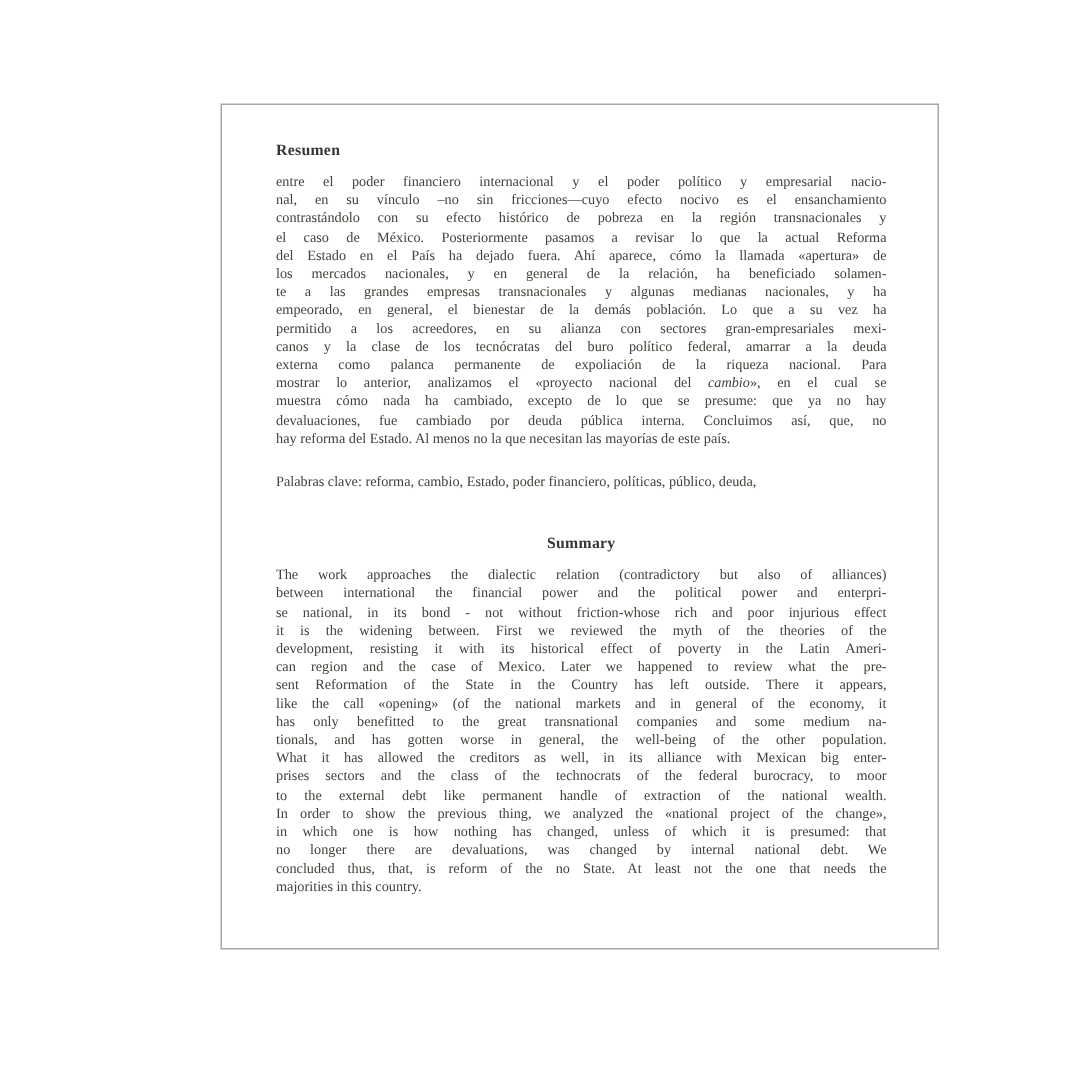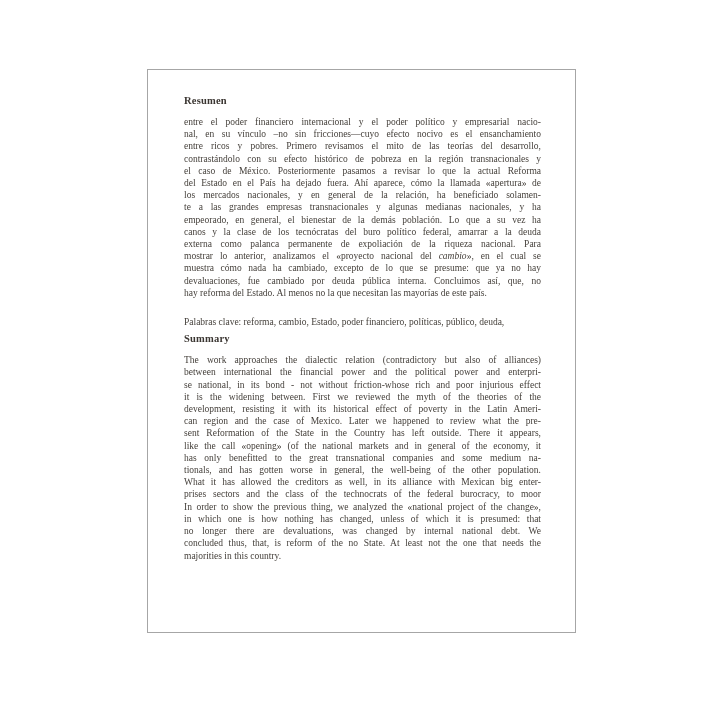--- a/index.html
+++ b/index.html
@@ -6,39 +6,39 @@
   * { margin: 0; padding: 0; box-sizing: border-box; }
   html, body {
     width: 720px; height: 720px;
     background: #ffffff;
     font-family: "Liberation Serif", "DejaVu Serif", serif;
     overflow: hidden;
   }
   .page {
     position: absolute;
     left: 147px; top: 69px;
-    width: 429px; height: 564px;
+    width: 479px; height: 564px;
     background: #ffffff;
     border: 1px solid #a6a6a6;
   }
   .content {
     position: absolute;
     left: 36px; right: 34px; top: 25px;
     color: #45403b;
   }
   .section-title {
     font-size: 10.5px;
     line-height: 12px;
     font-weight: bold;
     color: #3a3531;
     letter-spacing: 0.2px;
   }
   .para { margin-top: 9px; }
   .para.keywords { margin-top: 17px; }
-  .section-title.second { margin-top: 5px; }
+  .section-title.second { margin-top: 29px; text-align: center; }
   .line {
     font-size: 9.5px;
     line-height: 12.2px;
     color: #45403b;
     white-space: nowrap;
     text-align: justify;
     text-align-last: justify;
   }
   .para .line:last-child { text-align-last: left; }
 </style>
@@ -46,27 +46,27 @@
 <body>
 
 <div class="page">
   <div class="content">
 
     <div class="section-title">Resumen</div>
 
     <div class="para">
         <div class="line">entre el poder financiero internacional y el poder político y empresarial nacio-</div>
         <div class="line">nal, en su vínculo –no sin fricciones—cuyo efecto nocivo es el ensanchamiento</div>
-        <div class="line">entre ricos y pobres. Primero revisamos el mito de las teorías del desarrollo,</div>
         <div class="line">contrastándolo con su efecto histórico de pobreza en la región transnacionales y</div>
         <div class="line">el caso de México. Posteriormente pasamos a revisar lo que la actual Reforma</div>
         <div class="line">del Estado en el País ha dejado fuera. Ahí aparece, cómo la llamada «apertura» de</div>
         <div class="line">los mercados nacionales, y en general de la relación, ha beneficiado solamen-</div>
         <div class="line">te a las grandes empresas transnacionales y algunas medianas nacionales, y ha</div>
         <div class="line">empeorado, en general, el bienestar de la demás población. Lo que a su vez ha</div>
+        <div class="line">permitido a los acreedores, en su alianza con sectores gran-empresariales mexi-</div>
         <div class="line">canos y la clase de los tecnócratas del buro político federal, amarrar a la deuda</div>
         <div class="line">externa como palanca permanente de expoliación de la riqueza nacional. Para</div>
         <div class="line">mostrar lo anterior, analizamos el «proyecto nacional del <i>cambio</i>», en el cual se</div>
         <div class="line">muestra cómo nada ha cambiado, excepto de lo que se presume: que ya no hay</div>
         <div class="line">devaluaciones, fue cambiado por deuda pública interna. Concluimos así, que, no</div>
         <div class="line">hay reforma del Estado. Al menos no la que necesitan las mayorías de este país.</div>
       </div>
 
     <div class="para keywords">
         <div class="line">Palabras clave: reforma, cambio, Estado, poder financiero, políticas, público, deuda,</div>
@@ -80,20 +80,21 @@
         <div class="line">se national, in its bond - not without friction-whose rich and poor injurious effect</div>
         <div class="line">it is the widening between. First we reviewed the myth of the theories of the</div>
         <div class="line">development, resisting it with its historical effect of poverty in the Latin Ameri-</div>
         <div class="line">can region and the case of Mexico. Later we happened to review what the pre-</div>
         <div class="line">sent Reformation of the State in the Country has left outside. There it appears,</div>
         <div class="line">like the call «opening» (of the national markets and in general of the economy, it</div>
         <div class="line">has only benefitted to the great transnational companies and some medium na-</div>
         <div class="line">tionals, and has gotten worse in general, the well-being of the other population.</div>
         <div class="line">What it has allowed the creditors as well, in its alliance with Mexican big enter-</div>
         <div class="line">prises sectors and the class of the technocrats of the federal burocracy, to moor</div>
+        <div class="line">to the external debt like permanent handle of extraction of the national wealth.</div>
         <div class="line">In order to show the previous thing, we analyzed the «national project of the change»,</div>
         <div class="line">in which one is how nothing has changed, unless of which it is presumed: that</div>
         <div class="line">no longer there are devaluations, was changed by internal national debt. We</div>
         <div class="line">concluded thus, that, is reform of the no State. At least not the one that needs the</div>
         <div class="line">majorities in this country.</div>
       </div>
 
   </div>
 </div>
 

